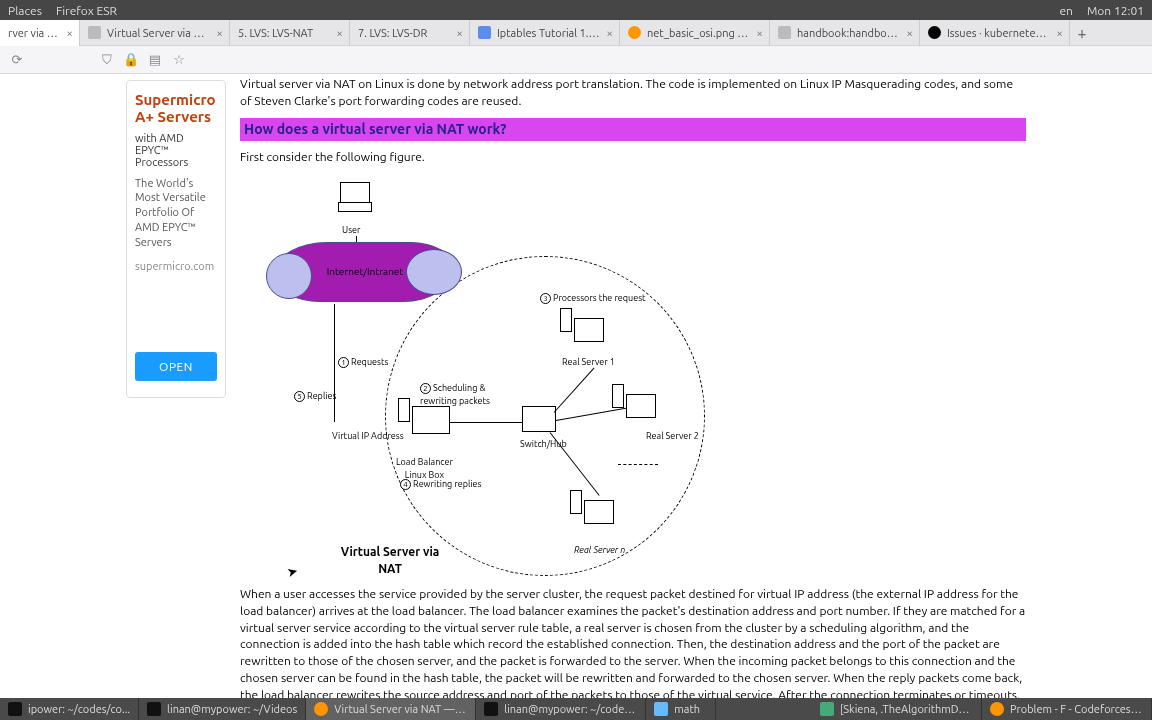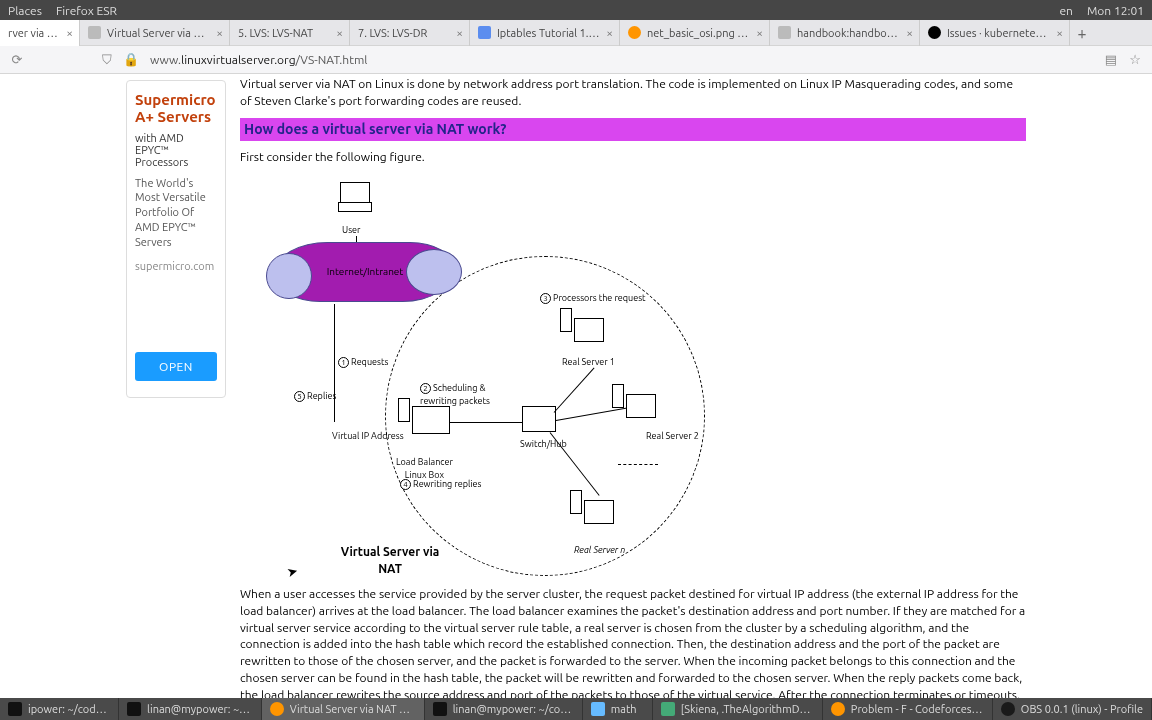--- a/index.html
+++ b/index.html
@@ -133,23 +133,20 @@
         <span class="title">Issues · kubernetes/kube</span>
         <span class="close">×</span>
       </div>
     <div class="newtab">+</div>
   </div>
   <div class="urlrow">
     <span class="icon">⟳</span>
     <span style="flex-basis:60px"></span>
     <span class="icon">⛉</span>
     <span class="icon">🔒</span>
-    <div class="urlbar">
-      <span>www.</span><span class="domain">linuxvirtualserver.org</span><span>/VS-NAT.html</span>
-    </div>
     <span class="icon">▤</span>
     <span class="icon">☆</span>
   </div>
 </div>
 
 <div class="content">
   <div class="page">
       <div class="inner">
     <div class="sidebar">
       <div class="adbox">
@@ -263,18 +260,14 @@
     </div>
   <div class="taskright">
     <div class="task">
         <span class="ticon file"></span>
         <span class="tl">[Skiena, .TheAlgorithmDesi...</span>
       </div>
     <div class="task">
         <span class="ticon ff"></span>
         <span class="tl">Problem - F - Codeforces - ...</span>
       </div>
-    <div class="task">
-        <span class="ticon obs"></span>
-        <span class="tl">OBS 0.0.1 (linux) - Profile</span>
-      </div>
   </div>
 </div>
 
 </body></html>

